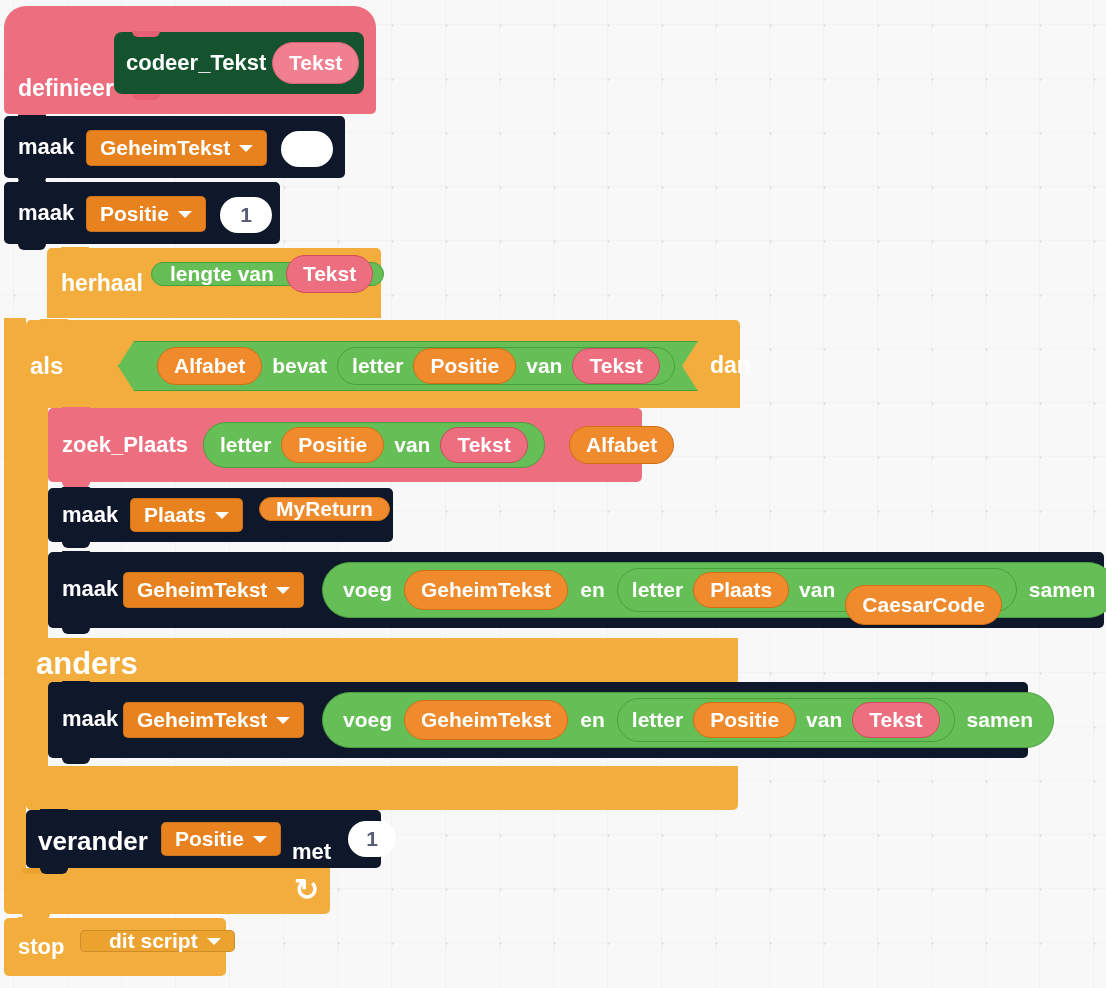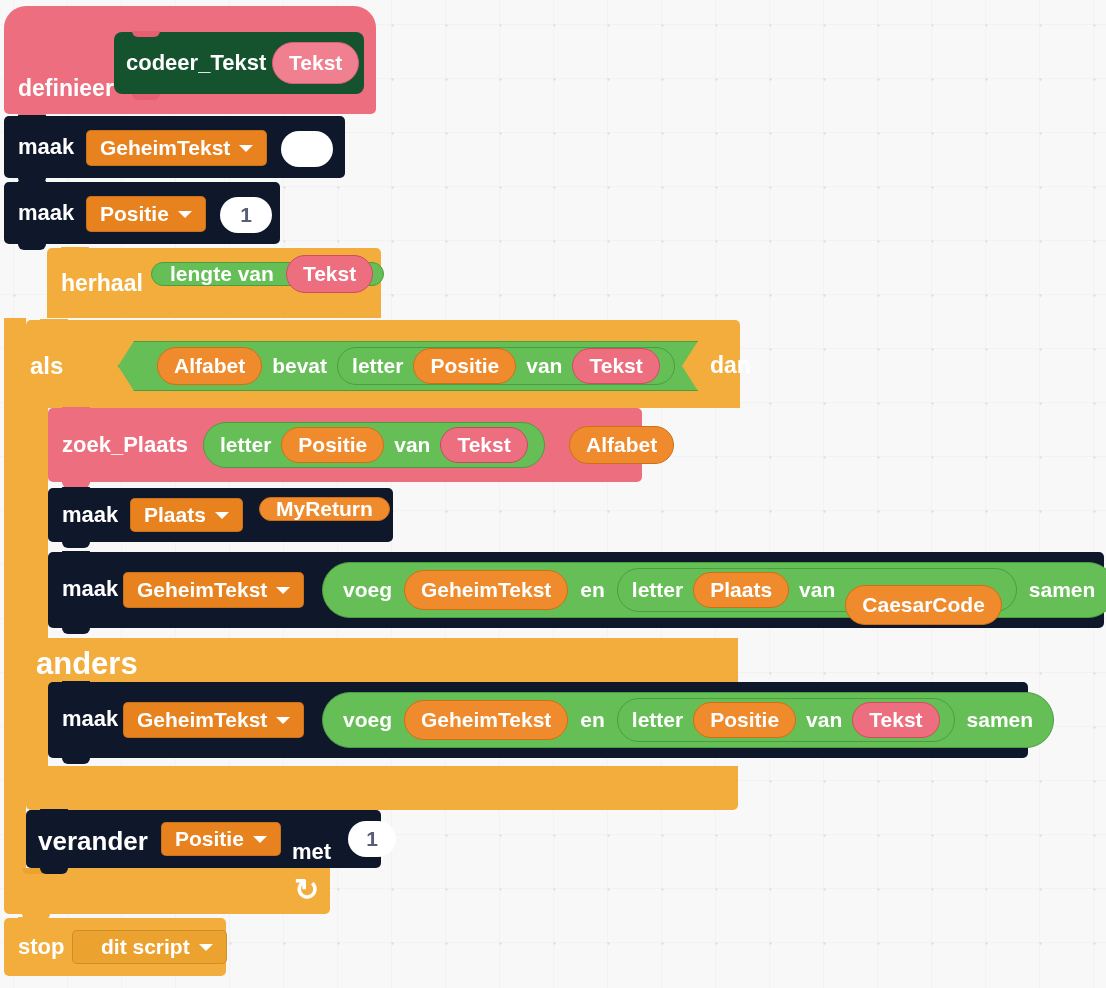--- a/index.html
+++ b/index.html
@@ -267,19 +267,19 @@
       <span>Positie</span>
       <i class="caret"></i>
     </span>
     <span class="lbl" style="position:absolute;left:266px;top:16px;font-size:22px;margin-top:13px;">met</span>
     <span class="input-oval" style="position:absolute;left:322px;top:11px;width:48px;height:36px;">1</span>
   </div>
 
   <div class="blk c-control nobump" style="left:4px;top:918px;width:222px;height:58px;border-radius:5px;">
     <div style="position:absolute;left:14px;top:-1px;width:28px;height:6px;background:#f3ad3c;border-radius:0 0 7px 7px;"></div>
     <span class="lbl" style="position:absolute;left:14px;top:16px;font-size:22px;">stop</span>
-    <span class="field c-control-d" style="position:absolute;left:68px;top:12px;height:34px;padding-left:28px;">
+    <span class="field c-control-d" style="position:absolute;left:76px;top:12px;height:22px;padding-left:28px;">
       <span>dit script</span>
       <i class="caret"></i>
     </span>
   </div>
 
 </div>
 
 </body></html>

